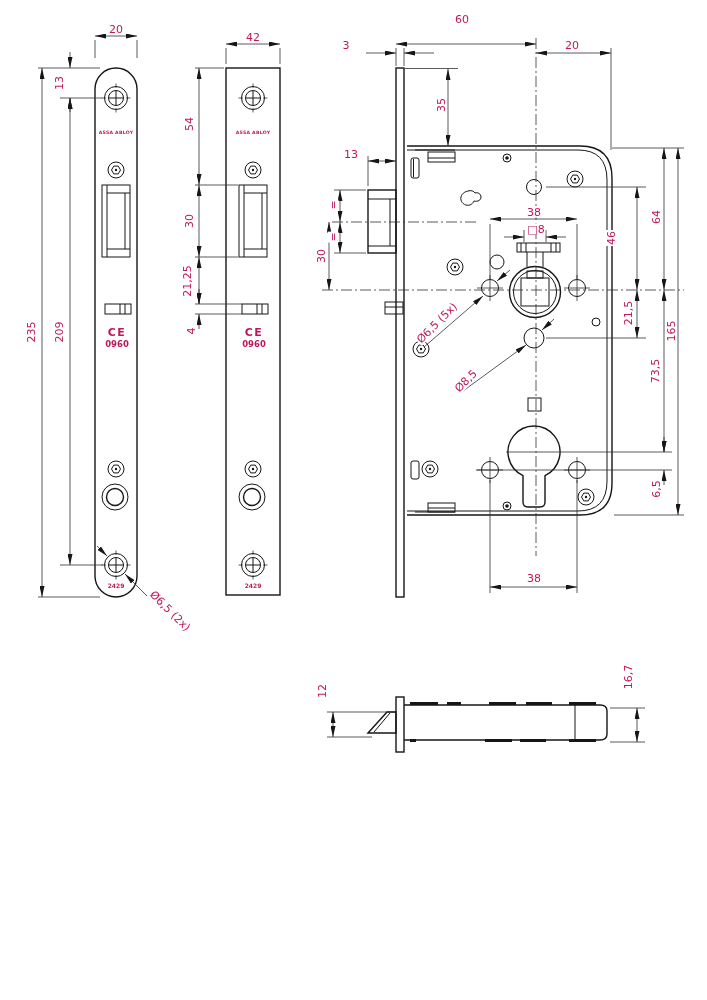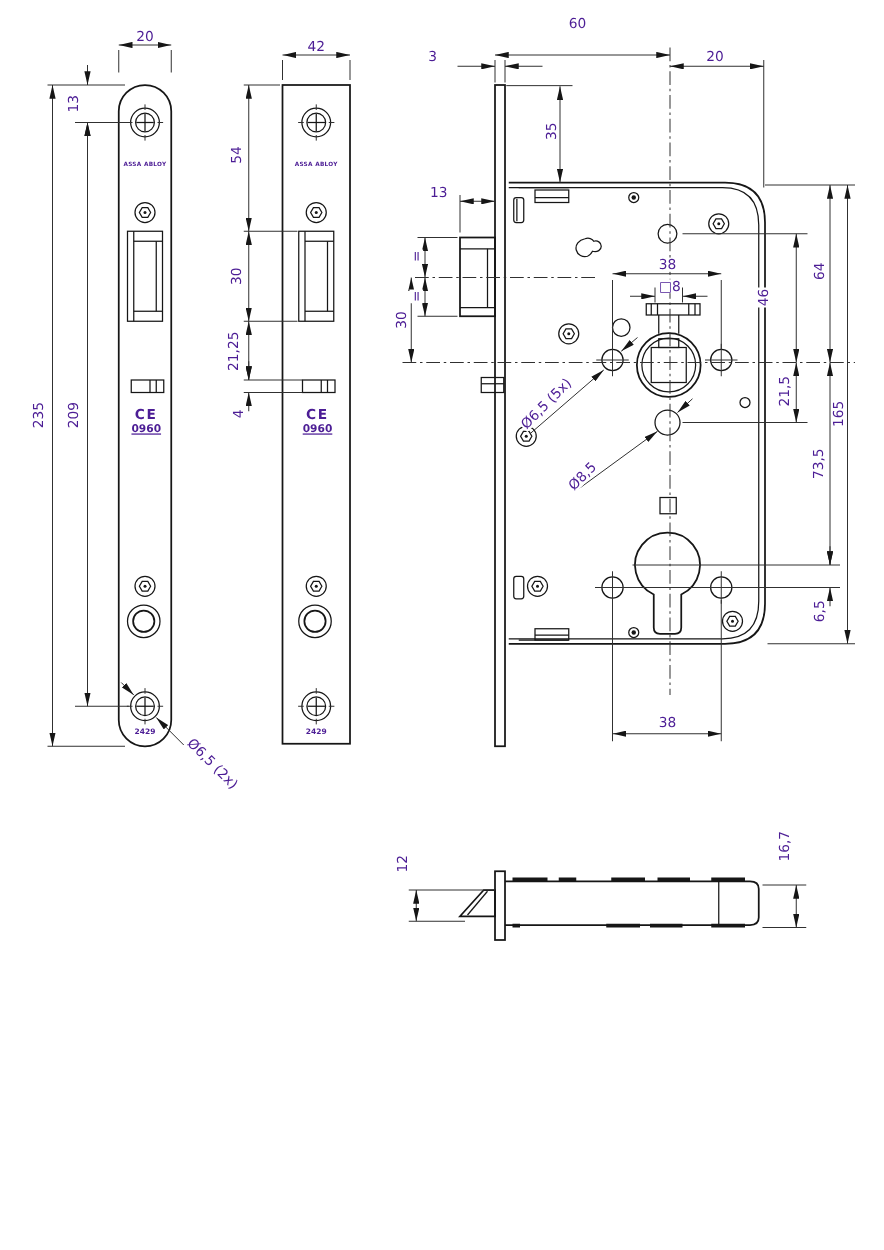--- a/index.html
+++ b/index.html
@@ -1,35 +1,35 @@
 <!DOCTYPE html>
 <html><head>
 <meta charset="utf-8">
 <style>
   html,body{margin:0;padding:0;background:#fff;}
   #canvas{position:relative;width:707px;height:1000px;background:#fff;overflow:hidden;
-          font-family:"DejaVu Sans",sans-serif;color:#4c1d95;}
+          font-family:"DejaVu Sans",sans-serif;color:#be185d;}
   svg{position:absolute;left:0;top:0;}
   
   .ol{fill:none;stroke:#161616;stroke-width:1.4px;}
   .o2{fill:none;stroke:#161616;stroke-width:1px;}
   .tl{fill:none;stroke:#303030;stroke-width:0.8px;}
   .cl{fill:none;stroke:#303030;stroke-width:0.8px;stroke-dasharray:11 3 2 3;}
   .dk{fill:#161616;stroke:none;}
   
   #labels{position:absolute;inset:0;pointer-events:none;}
   .lbl{position:absolute;font-size:11px;line-height:1;white-space:nowrap;background:#fff;
        padding:0 1px;transform:translate(-50%,-50%);}
   .r90{transform:translate(-50%,-50%) rotate(-90deg);}
   .r45{transform:translate(-50%,-50%) rotate(45deg);}
   .rm45{transform:translate(-50%,-50%) rotate(-45deg);}
   .tiny{font-size:4.6px;font-weight:bold;letter-spacing:.25px;background:none;}
   .model{font-size:6px;font-weight:bold;background:none;}
   .ce{font-size:11px;font-weight:bold;letter-spacing:1.5px;background:none;}
-  .ceno{font-size:8.5px;font-weight:bold;background:none;text-decoration:underline;}
+  .ceno{font-size:8.5px;font-weight:bold;background:none;}
 </style>
 </head>
 <body>
 
 <div id="canvas">
 
 <svg width="707" height="1000" viewBox="0 0 707 1000">
   <defs>
     <marker id="ae" markerWidth="11" markerHeight="5" refX="11" refY="2.5" orient="auto" markerUnits="userSpaceOnUse">
       <path d="M0,0 L11,2.5 L0,5 Z" fill="#161616"></path>

